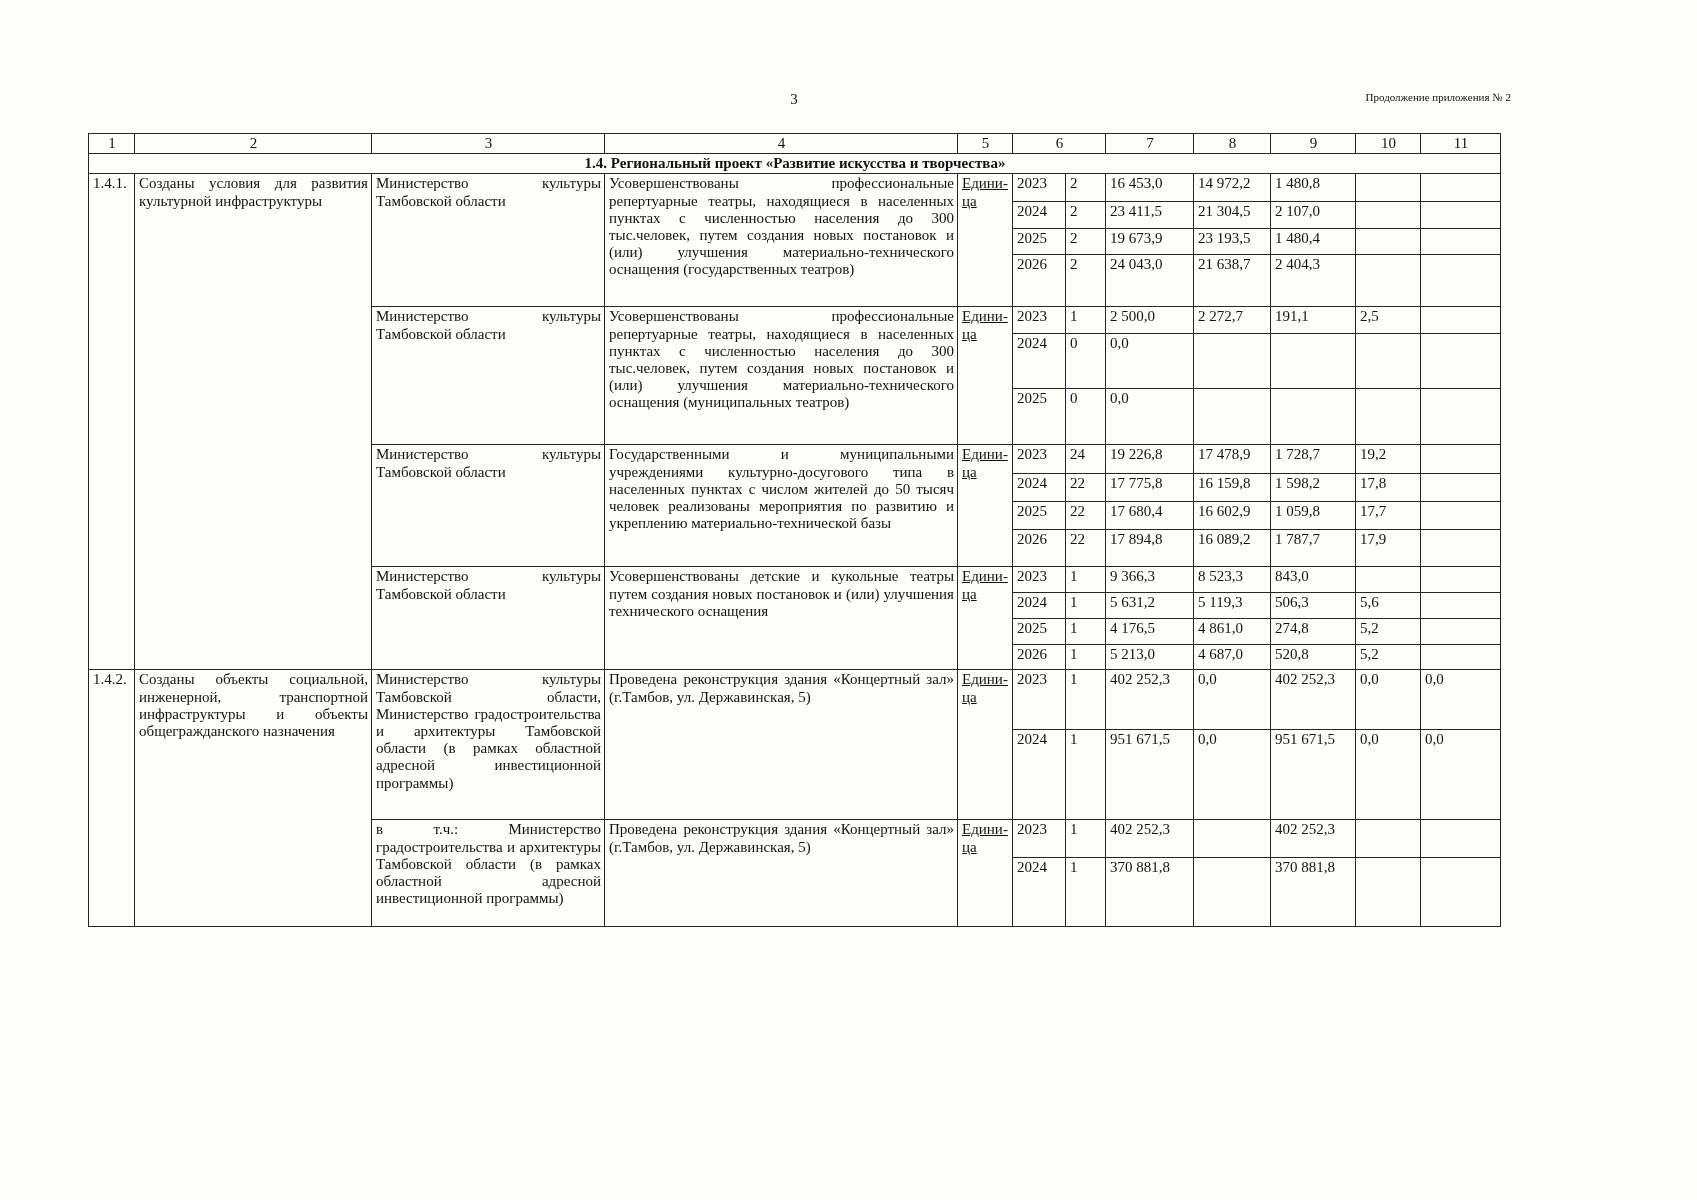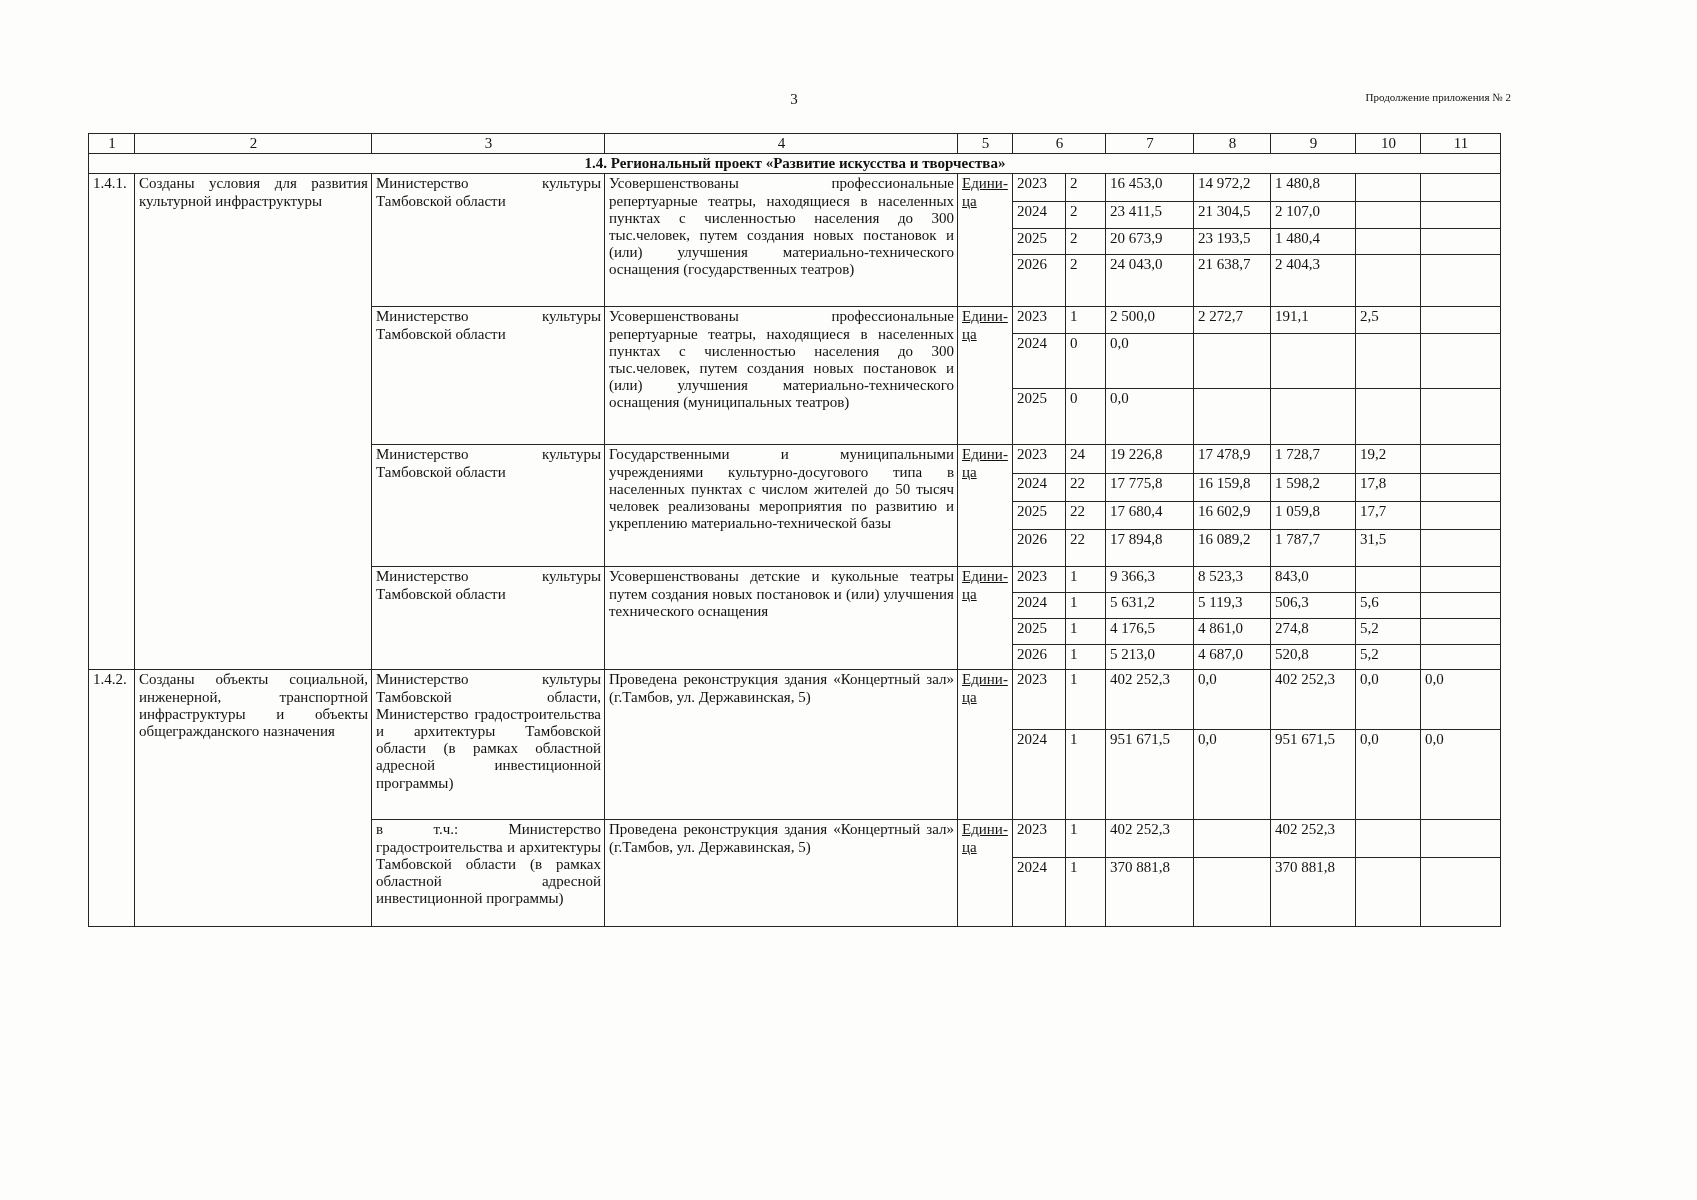--- a/index.html
+++ b/index.html
@@ -73,21 +73,21 @@
         <td>2</td>
         <td>23 411,5</td>
         <td>21 304,5</td>
         <td>2 107,0</td>
         <td></td>
         <td></td>
       </tr>
       <tr style="height:26px">
         <td>2025</td>
         <td>2</td>
-        <td>20 673,9</td>
+        <td>19 673,9</td>
         <td>23 193,5</td>
         <td>1 480,4</td>
         <td></td>
         <td></td>
       </tr>
       <tr style="height:52px">
         <td>2026</td>
         <td>2</td>
         <td>24 043,0</td>
         <td>21 638,7</td>
@@ -158,21 +158,21 @@
         <td>1 059,8</td>
         <td>17,7</td>
         <td></td>
       </tr>
       <tr style="height:37px">
         <td>2026</td>
         <td>22</td>
         <td>17 894,8</td>
         <td>16 089,2</td>
         <td>1 787,7</td>
-        <td>31,5</td>
+        <td>17,9</td>
         <td></td>
       </tr>
 
       <tr style="height:26px">
         <td rowspan="4" class="just">Министерство культуры Тамбовской области</td>
         <td rowspan="4" class="just">Усовершенствованы детские и кукольные театры путем создания новых постановок и (или) улучшения технического оснащения</td>
         <td rowspan="4" class="unit">Едини-
 ца</td>
         <td>2023</td>
         <td>1</td>

